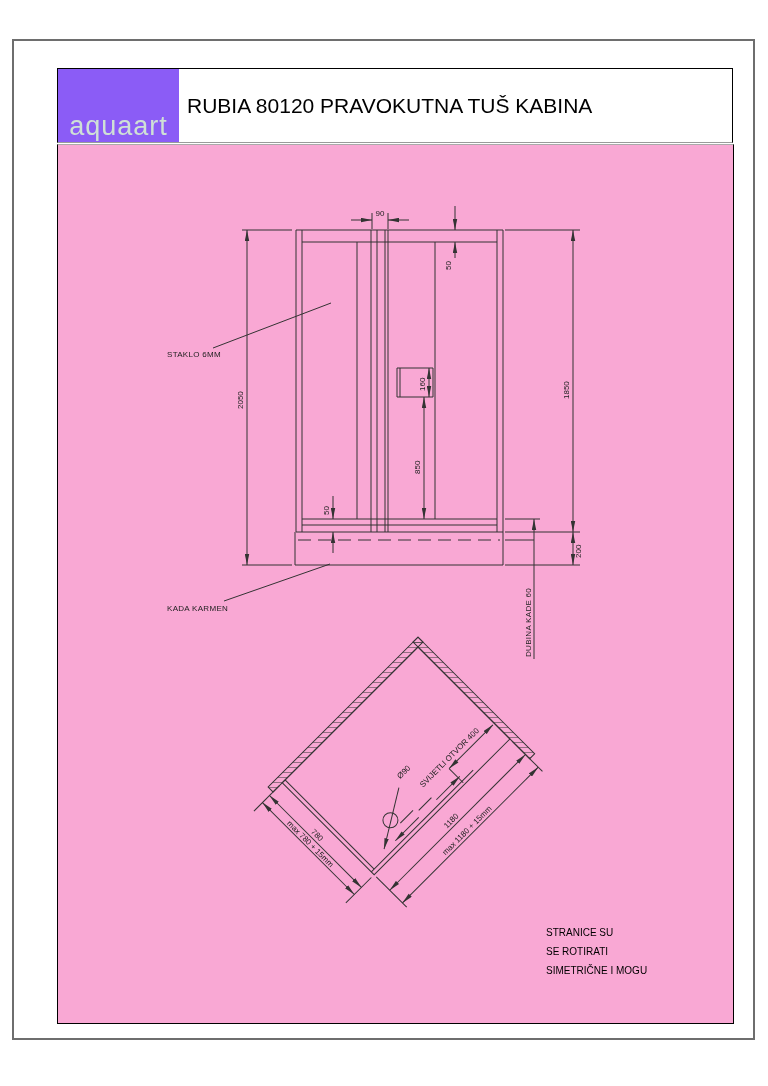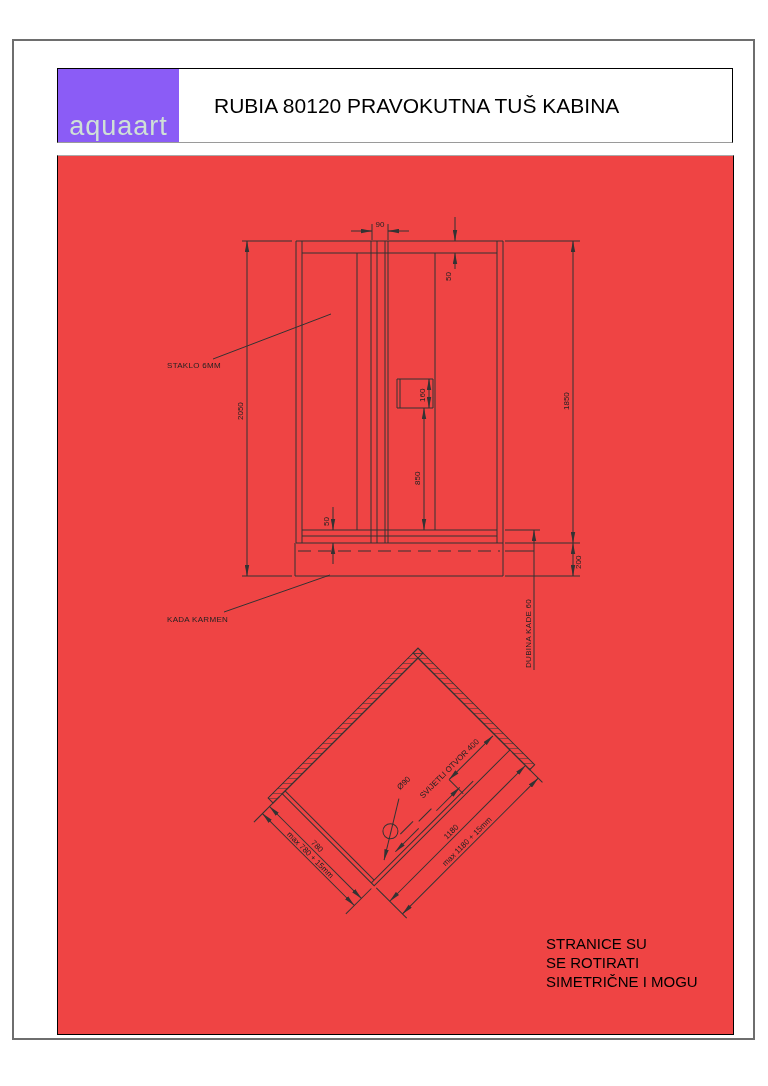--- a/index.html
+++ b/index.html
@@ -1,25 +1,25 @@
 <!DOCTYPE html>
 <html><head>
 <meta charset="utf-8">
 <style>
   html,body{margin:0;padding:0;background:#fff;}
   body{width:768px;height:1086px;position:relative;font-family:"Liberation Sans",sans-serif;-webkit-font-smoothing:antialiased;}
   .page-border{position:absolute;left:12px;top:39px;width:739px;height:997px;border:2px solid #6e6e6e;background:#fff;}
   .header{position:absolute;left:57px;top:68px;width:674px;height:73px;border:1px solid #000;border-bottom:1px solid #9a9a9a;display:flex;background:#fff;}
   .logo-box{width:121px;height:100%;background:#8b5cf6;display:flex;align-items:flex-end;justify-content:center;flex:0 0 auto;}
   .logo-text{color:#cfe0d6;font-size:27px;letter-spacing:1px;font-weight:400;}
-  .title-box{flex:1;display:flex;flex-direction:column;justify-content:center;padding-left:35px;}
+  .title-box{flex:1;display:flex;flex-direction:column;justify-content:center;padding-left:8px;}
   .title-line{font-size:21px;line-height:26px;color:#000;}
-  .drawing-area{position:absolute;left:57px;top:155px;width:675px;height:878px;border:1px solid #000;border-top:1px solid #aaa;background:#ef4444;}
+  .drawing-area{position:absolute;left:57px;top:144px;width:675px;height:878px;border:1px solid #000;border-top:1px solid #aaa;background:#f9a8d4;}
   .drawing-area svg{position:absolute;left:0;top:0;}
-  .note{position:absolute;left:488px;top:778px;width:200px;font-size:15px;line-height:19px;color:#000;}
+  .note{position:absolute;left:488px;top:778px;width:200px;font-size:10px;line-height:19px;color:#000;}
   svg text{font-family:"Liberation Sans",sans-serif;font-size:8px;fill:#222;}
   svg .lbl{font-size:8px;letter-spacing:0.3px;}
 </style>
 </head>
 <body>
 
 <div class="page-border"></div>
 
 <div class="header">
   <div class="logo-box">

